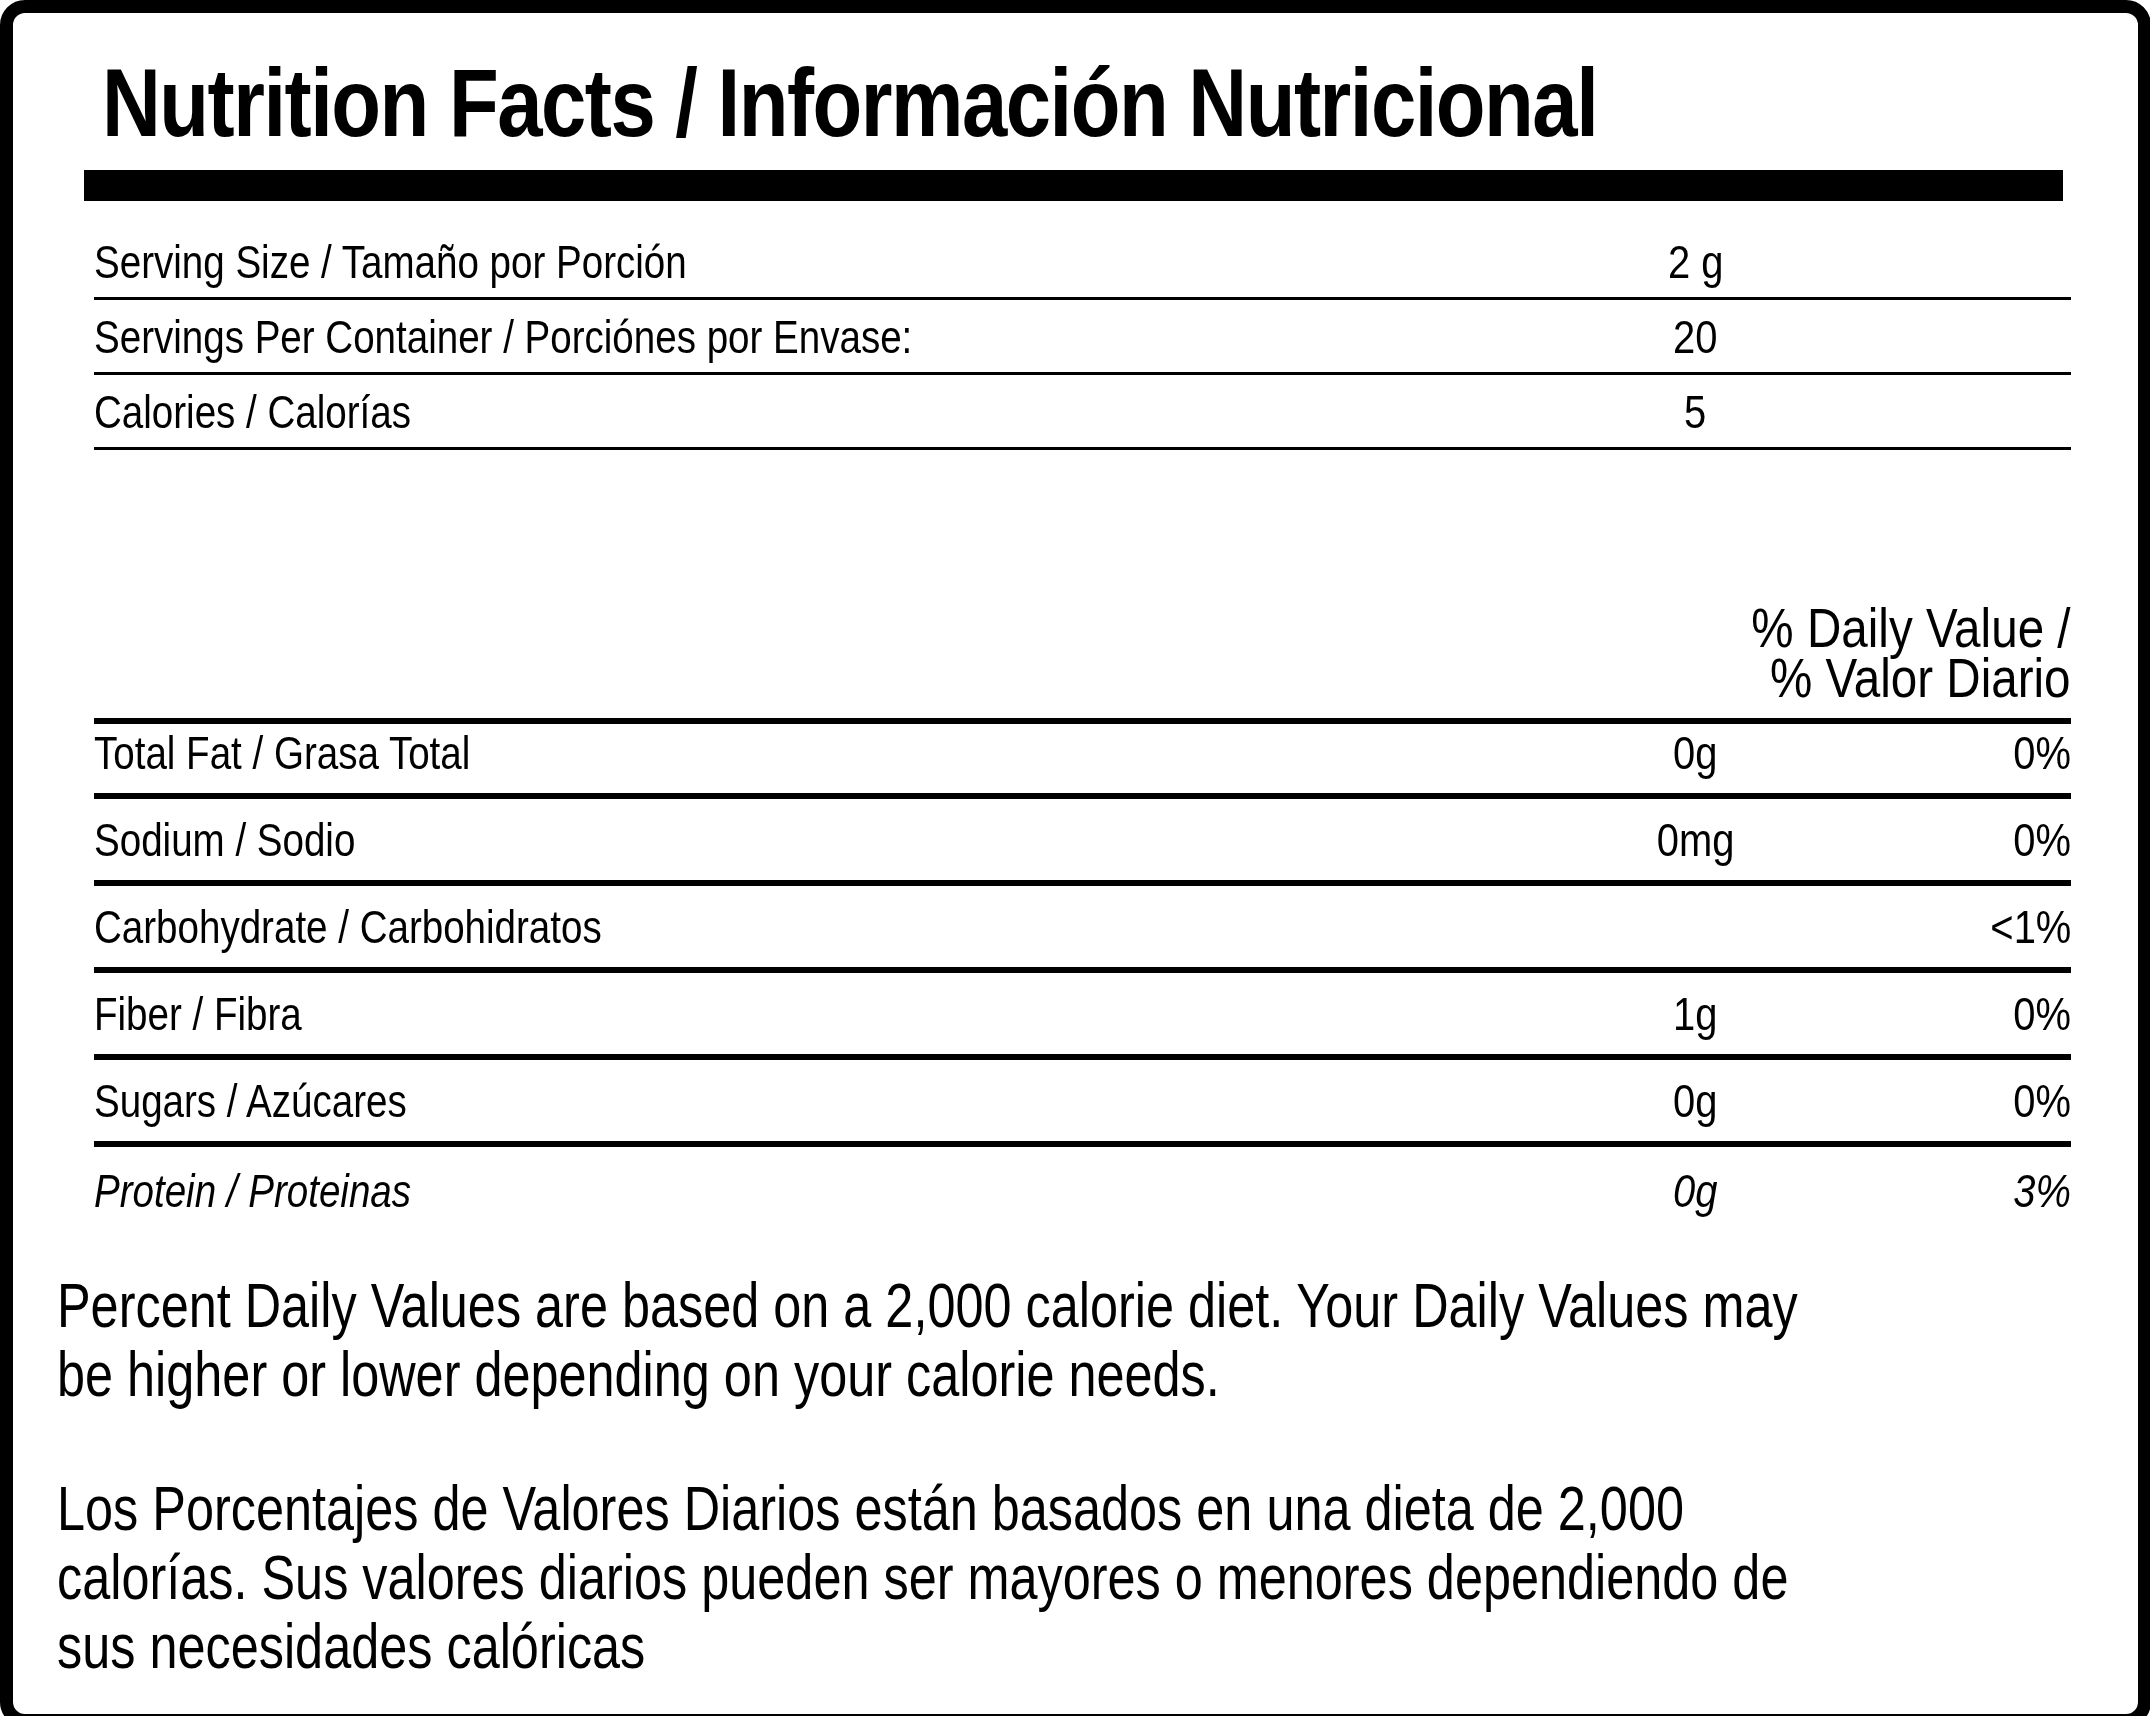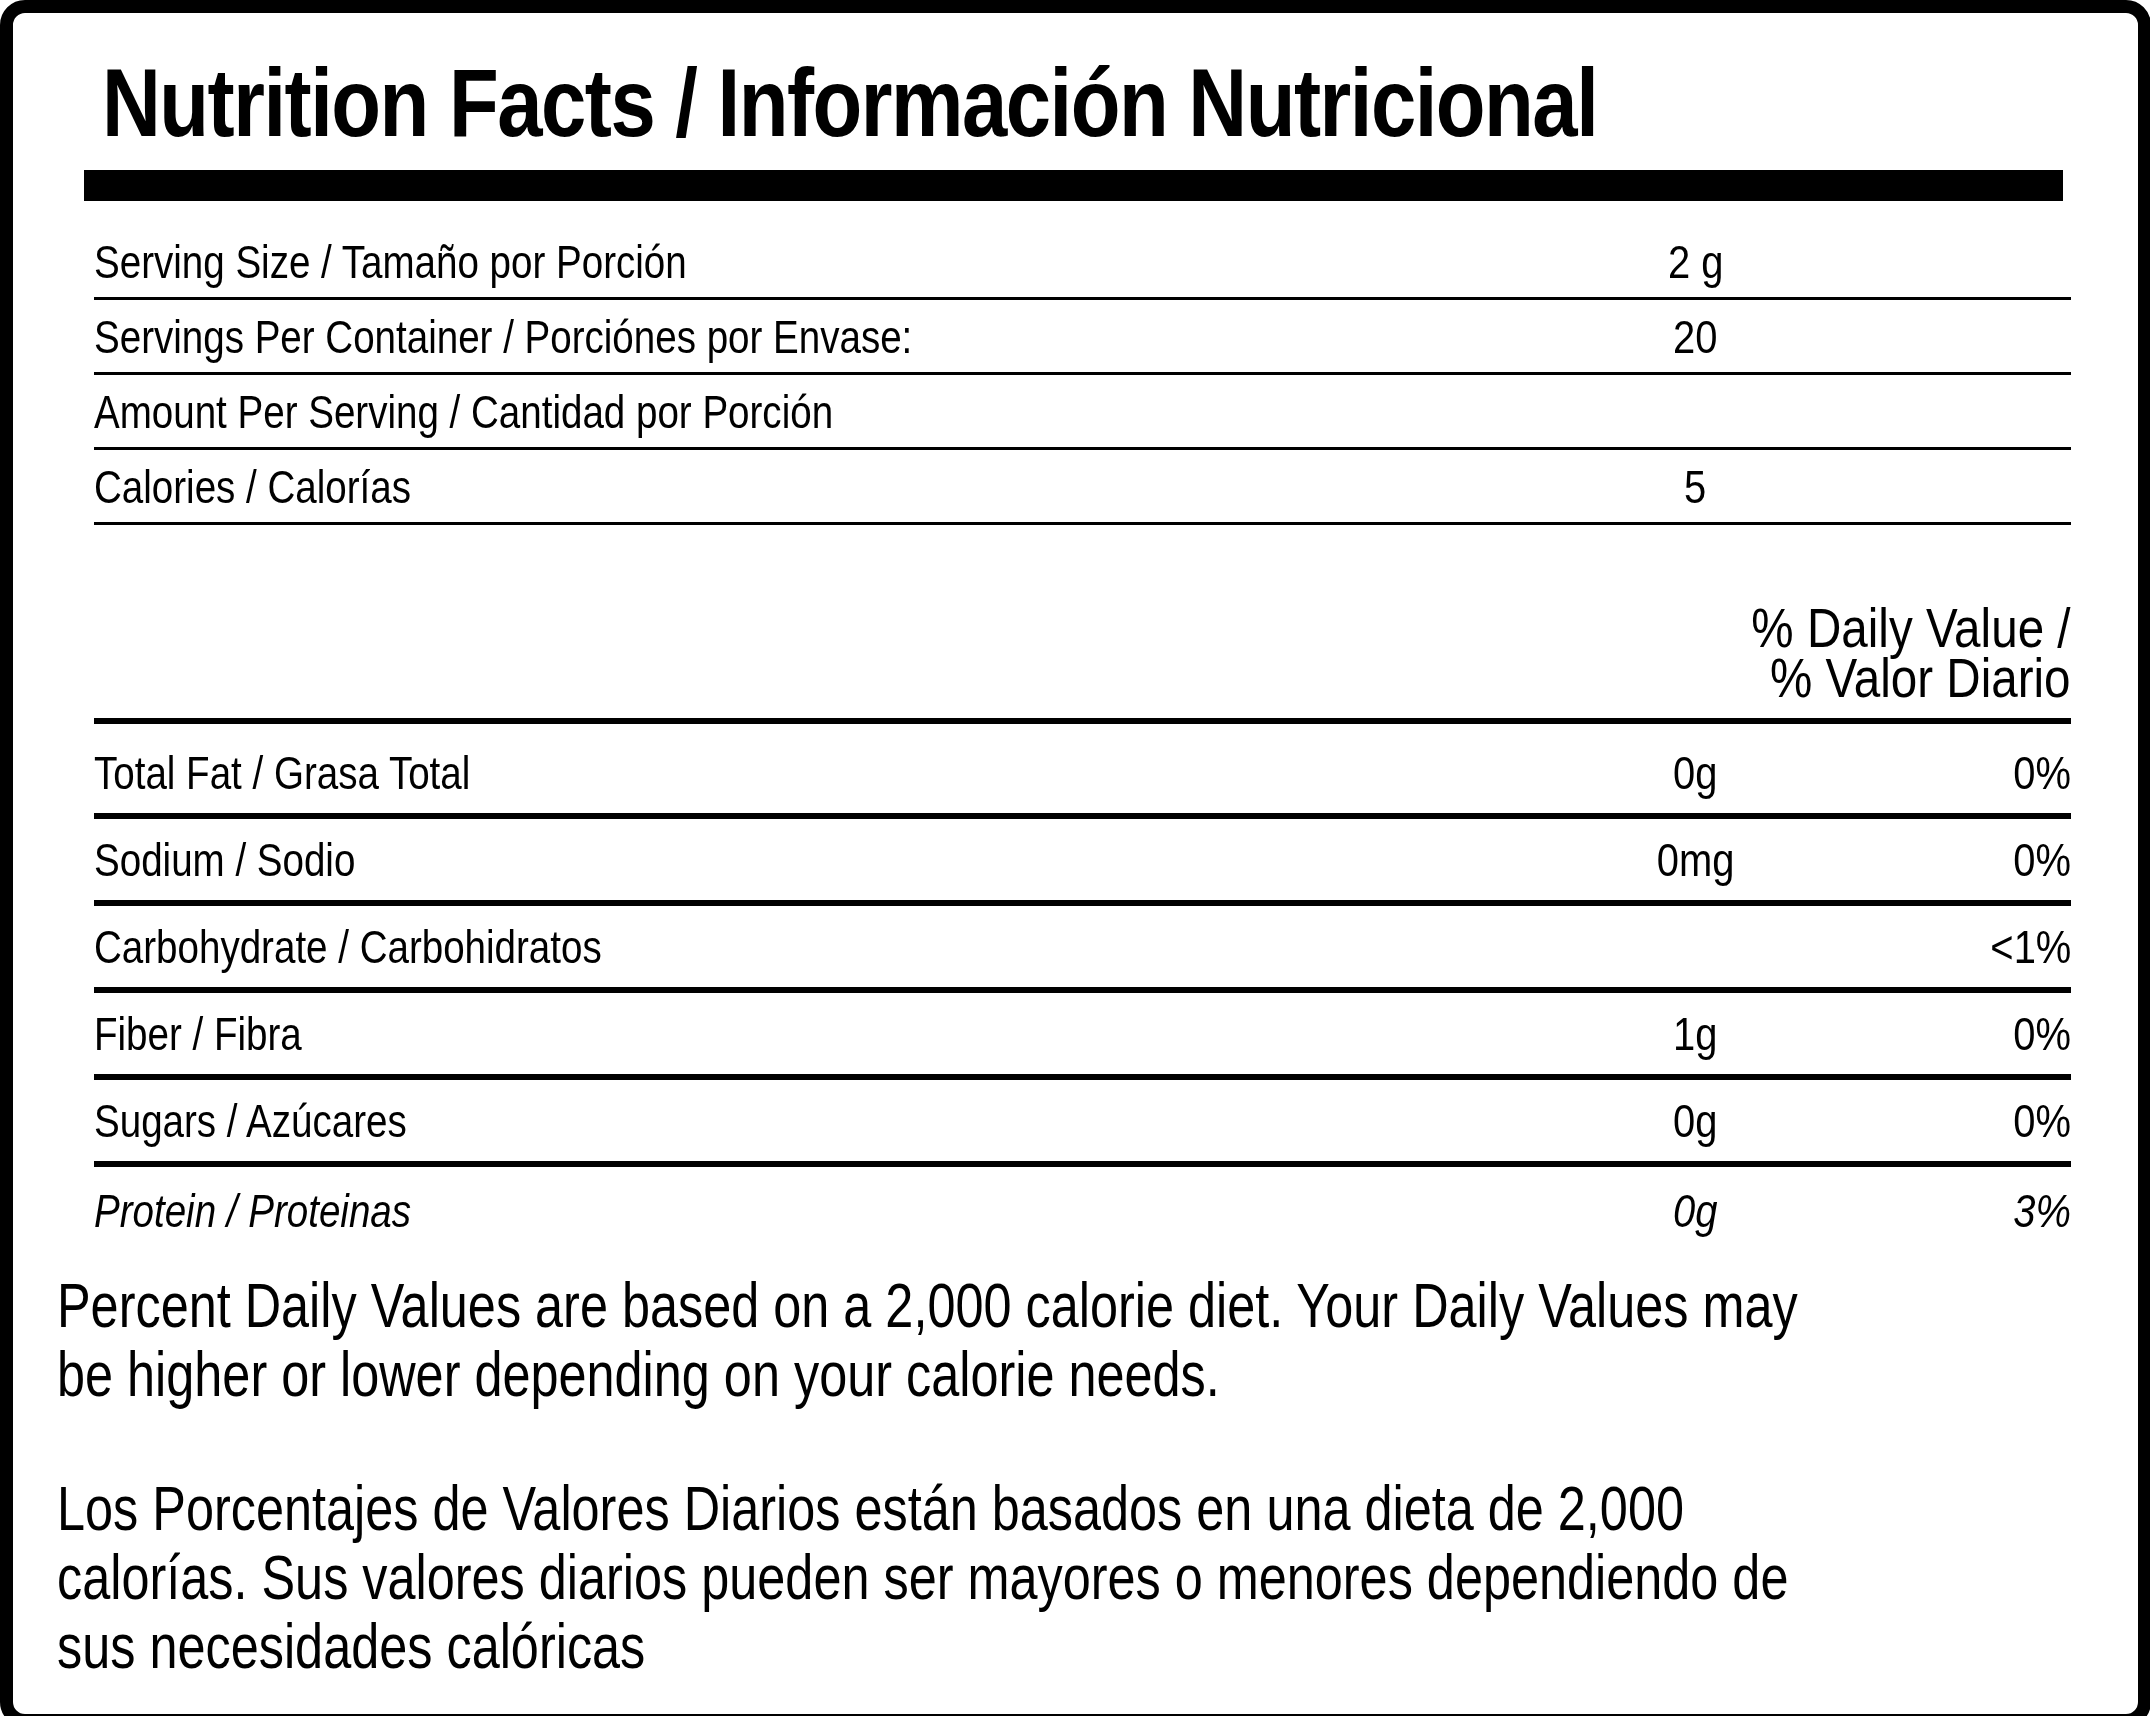--- a/index.html
+++ b/index.html
@@ -39,21 +39,21 @@
     width: 1979px;
     height: 31px;
     background: #000000;
   }
   .table {
     position: absolute;
     left: 94px;
     width: 1977px;
   }
   .serving-table { top: 225px; }
-  .nutrient-table { top: 732px; }
+  .nutrient-table { top: 712px; }
   .row {
     display: flex;
     align-items: center;
     box-sizing: border-box;
     font-size: 47px;
   }
   .serving-table .row { height: 75px; border-bottom: 3.6px solid #000000; }
   .nutrient-table .row { height: 87px; border-bottom: 6px solid #000000; }
   .nutrient-table .row.last { border-bottom: none; font-style: italic; }
   .cell-label {
@@ -138,25 +138,20 @@
       <div class="cell-label"><span>Serving Size / Tamaño por Porción</span></div>
       <div class="cell-value"><span>2 g</span></div>
       <div class="cell-dv"><span></span></div>
     </div>
     <div class="row">
       <div class="cell-label"><span>Servings Per Container / Porciónes por Envase:</span></div>
       <div class="cell-value"><span>20</span></div>
       <div class="cell-dv"><span></span></div>
     </div>
     <div class="row">
-      <div class="cell-label"><span>Amount Per Serving / Cantidad por Porción</span></div>
-      <div class="cell-value"><span></span></div>
-      <div class="cell-dv"><span></span></div>
-    </div>
-    <div class="row">
       <div class="cell-label"><span>Calories / Calorías</span></div>
       <div class="cell-value"><span>5</span></div>
       <div class="cell-dv"><span></span></div>
     </div>
   </div>
 
   <div class="dv-header">
     <div class="dv-header-text">% Daily Value /
 % Valor Diario</div>
   </div>

